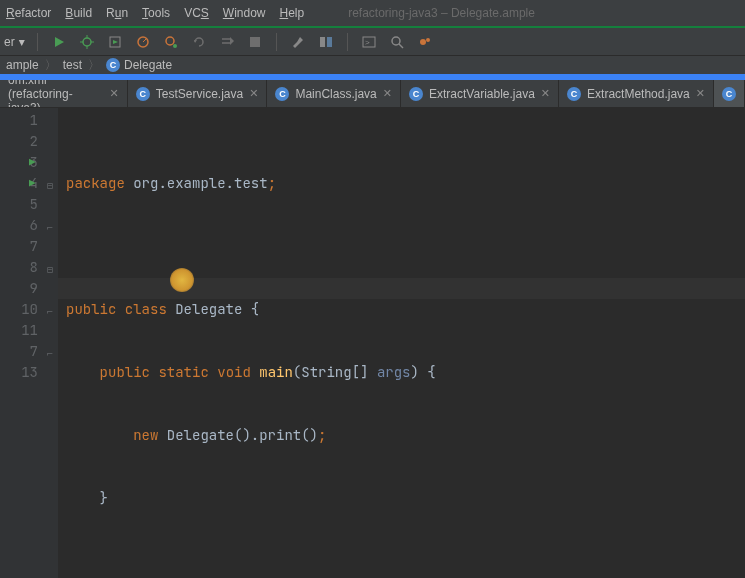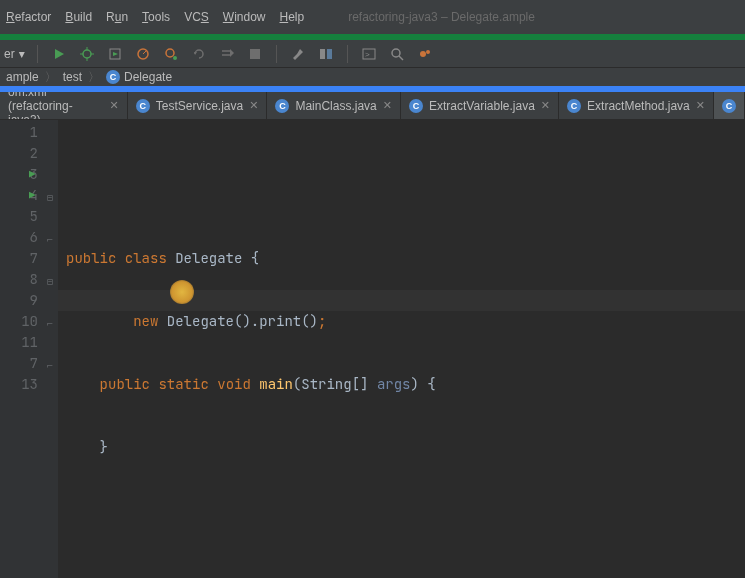--- a/index.html
+++ b/index.html
@@ -7,26 +7,26 @@
   background: #2b2b2b;
   font-family: "Segoe UI", Arial, sans-serif;
   font-size: 12px;
   color: #bbbbbb;
   width: 745px;
   height: 578px;
   overflow: hidden;
 }
 .menubar {
   background: #3c3f41;
-  height: 40px;
+  height: 28px;
   display: flex;
   align-items: center;
   padding: 0 6px;
   gap: 14px;
-  border-bottom: 6px solid #15803d;
+  border-bottom: 2px solid #15803d;
 }
 .menubar .menu-item { color: #bbbbbb; cursor: pointer; }
 .menubar .menu-item u { text-decoration: underline; }
 .menubar .title { margin-left: 30px; color: #6a6a6a; }
 .toolbar {
   background: #3c3f41;
   height: 28px;
   display: flex;
   align-items: center;
   padding: 0 4px;
@@ -287,24 +287,25 @@
     </div>
   <div class="gutter-extra">
     <div class="fold" style="top:67px">⊟</div>
     <div class="fold" style="top:109px">⌐</div>
     <div class="fold" style="top:151px">⊟</div>
     <div class="fold" style="top:193px">⌐</div>
     <div class="fold" style="top:235px">⌐</div>
   </div>
   <div class="code">
     <div class="hl-line" style="top:170px"></div>
+    <div class="line"><span class="kw">package</span><span class="id"> </span><span class="id">org.example.test</span><span class="semicolon">;</span></div>
     <div class="line"></div>
     <div class="line"><span class="kw">public</span><span> </span><span class="kw">class</span><span> </span><span class="cls">Delegate</span><span class="punc"> {</span></div>
+    <div class="line"><span>    </span><span class="kw">public</span><span> </span><span class="kw">static</span><span> </span><span class="kw">void</span><span> </span><span class="fn">main</span><span class="punc">(</span><span class="id">String[]</span><span> </span><span class="param">args</span><span class="punc">) {</span></div>
     <div class="line"><span>        </span><span class="kw">new</span><span> </span><span class="id">Delegate</span><span class="punc">().</span><span class="id">print</span><span class="punc">()</span><span class="semicolon">;</span></div>
-    <div class="line"><span>    </span><span class="kw">public</span><span> </span><span class="kw">static</span><span> </span><span class="kw">void</span><span> </span><span class="fn">main</span><span class="punc">(</span><span class="id">String[]</span><span> </span><span class="param">args</span><span class="punc">) {</span></div>
     <div class="line"><span>    </span><span class="punc">}</span></div>
     <div class="line"></div>
     
     
     
     
     
     
     <div class="cursor-dot" style="top:160px;left:112px"></div>
   </div>

